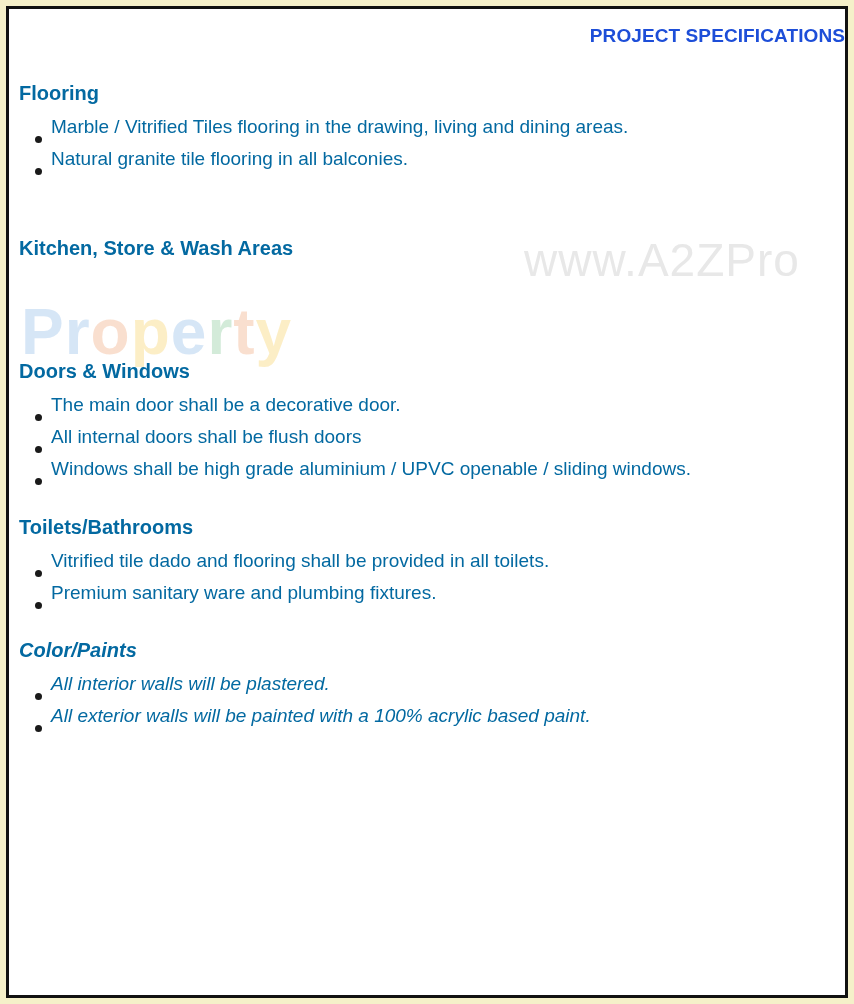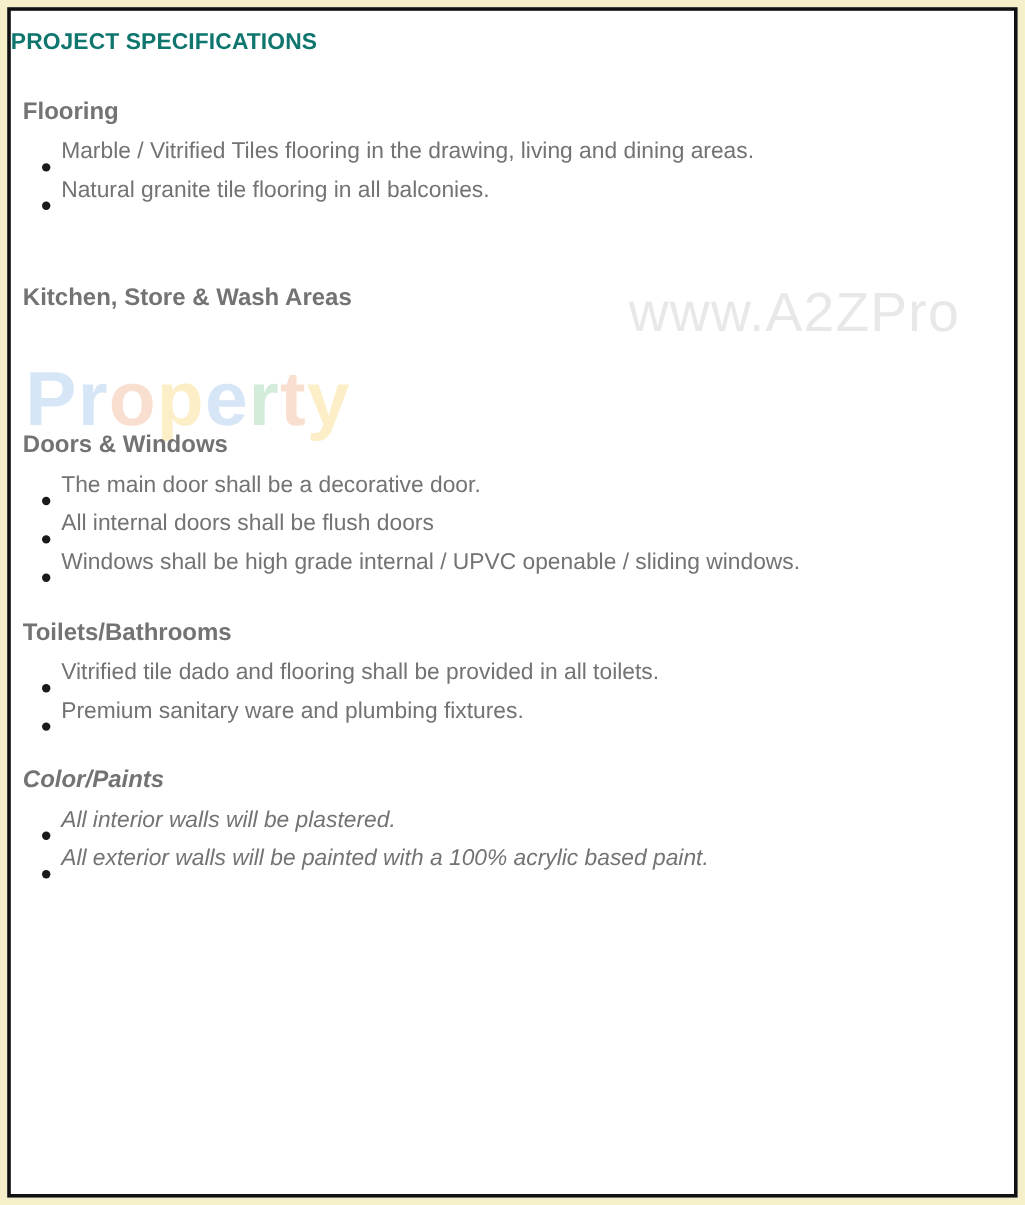--- a/index.html
+++ b/index.html
@@ -18,32 +18,32 @@
       height: 986px;
       border: 3px solid #111111;
       background: #ffffff;
       overflow: hidden;
     }
     .title {
       position: absolute;
       left: 0;
       right: 0;
       top: 16px;
-      text-align: left;
+      text-align: right;
       font-family: "Liberation Sans", sans-serif;
       font-weight: bold;
       font-size: 19px;
-      color: #0f766e;
+      color: #1d4ed8;
       letter-spacing: 0.1px;
     }
     .section {
       position: absolute;
       left: 10px;
       font-family: "Liberation Sans", sans-serif;
-      color: #737373;
+      color: #0369a1;
     }
     .section-heading {
       font-weight: bold;
       font-size: 20px;
       line-height: 24px;
       margin: 0 0 6px 0;
     }
     .bullet-list {
       list-style: none;
       margin: 0;
@@ -128,21 +128,21 @@
       <li class="bullet-item">
           <span class="bullet-dot"></span>
           <span>The main door shall be a decorative door.</span>
         </li>
       <li class="bullet-item">
           <span class="bullet-dot"></span>
           <span>All internal doors shall be flush doors</span>
         </li>
       <li class="bullet-item">
           <span class="bullet-dot"></span>
-          <span>Windows shall be high grade internal / UPVC openable / sliding windows.</span>
+          <span>Windows shall be high grade aluminium / UPVC openable / sliding windows.</span>
         </li>
     </ul>
   </div>
 
   <div class="section" style="top:506px;">
     <div class="section-heading">Toilets/Bathrooms</div>
     <ul class="bullet-list">
       <li class="bullet-item">
           <span class="bullet-dot"></span>
           <span>Vitrified tile dado and flooring shall be provided in all toilets.</span>

